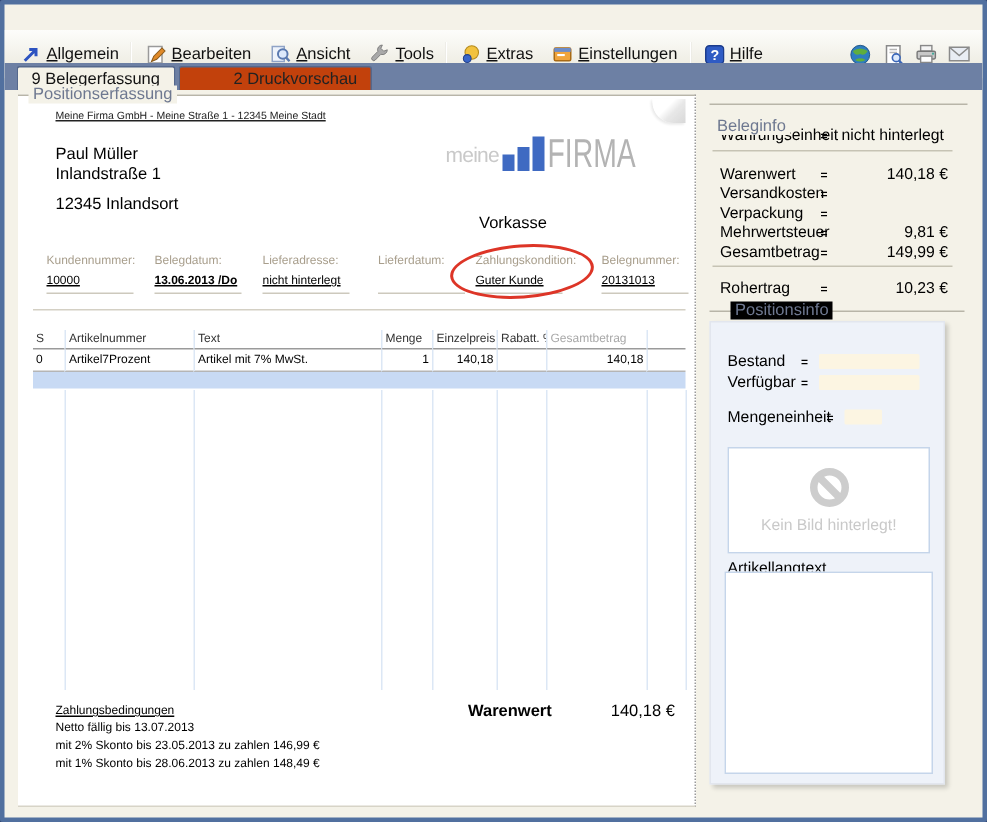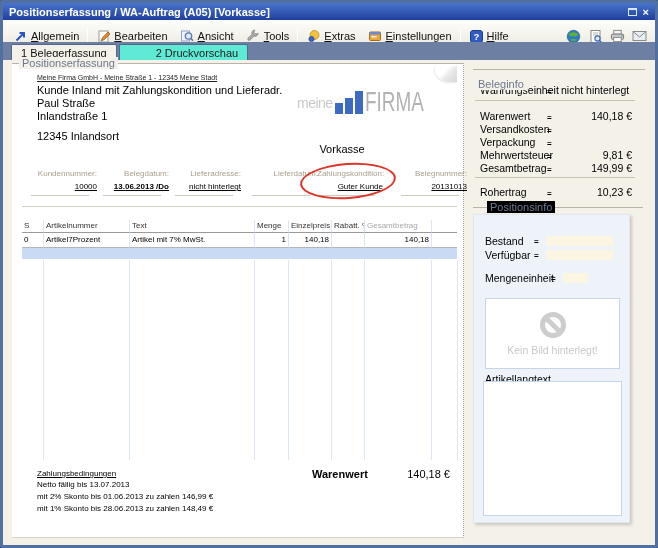--- a/index.html
+++ b/index.html
@@ -23,21 +23,21 @@
   .menu-label::first-letter { text-decoration:underline; }
   .menu-sep { width:1px; height:16px; background:#c2bfae; margin:0 2px; border-right:1px solid #fff; }
   .menu-right { margin-left:auto; display:flex; gap:7px; align-items:center; padding-right:4px; }
   .mi { width:15px; height:15px; display:inline-flex; align-items:center; justify-content:center; }
   
   .tabstrip { position:absolute; left:0; top:39px; right:0; height:18px; background:#6d80a4;
     display:flex; align-items:flex-end; padding-left:8px; gap:2px; }
   .tab { font-size:11px; padding:2px 9px 1px; border:1px solid #55688c; border-bottom:none;
     border-radius:2px 2px 0 0; }
   .tab.active { background:#f4f2e8; color:#111; position:relative; z-index:2; }
-  .tab.inactive { background:#5eead4; color:#222;padding-left:36px; }
+  .tab.inactive { background:#c2410c; color:#222;padding-left:36px; }
   .tab.inactive .tab-label::first-letter { text-decoration:underline; }
   
   .content { position:absolute; left:4px; top:57px; right:4px; bottom:4px; background:#f4f2e8; }
   .group-label { position:absolute; font-size:11px; color:#6e7890; background:#f4f2e8; padding:0 3px; z-index:3; }
   
   .doc-group { position:absolute; left:5px; top:3px; width:452px; height:475px; background:#fff;
     border-top:1px solid #b8b5a8; border-right:1px dotted #9a9a9a; border-bottom:1px solid #d7d4c7; }
   .doc { position:absolute; inset:0; font-size:11px; color:#000; }
   .page-curl { position:absolute; right:6px; top:2px; width:22px; height:16px;
     background:linear-gradient(135deg,#fff 40%,#e3e3e3 60%,#cfcfcf 100%); border-radius:0 0 0 14px;
@@ -48,21 +48,21 @@
   .addr2 { position:absolute; left:25px; top:46px; }
   .addr3 { position:absolute; left:25px; top:66px; }
   .logo { position:absolute; left:285px; top:26px; display:flex; align-items:flex-end; }
   .logo-left { font-size:14px; color:#c9c9c9; letter-spacing:-.5px; line-height:23px; }
   .logo-bars { display:flex; align-items:flex-end; gap:2px; margin:0 2px 1px 2px; }
   .logo-bars i { display:block; width:8px; background:#3f6ac2; }
   .logo-right { font-size:27px; color:#b3b3b3; font-weight:500; line-height:25px;
     transform:scaleX(.70); transform-origin:left bottom; letter-spacing:0; }
   .doc-type { position:absolute; left:285px; top:79px; width:90px; text-align:center; }
   
-  .hfield { position:absolute; top:105px; width:66px;text-align:right; }
+  .hfield { position:absolute; top:105px; width:66px; }
   .hfield .lbl { font-size:8px; color:#a89e8c; }
   .hfield .val { font-size:8px; color:#000; margin-top:4px; min-height:10px;text-decoration:underline; }
   .hfield .val.bold { font-weight:bold; }
   .hfield .uline { border-bottom:1px solid #cdc9bd; margin-top:3px; width:58px; }
   .hrule { position:absolute; left:10px; top:142px; width:435px; border-top:1px solid #d4d0c4; }
   .red-ellipse { position:absolute; left:288px; top:99px; width:96px; height:36px;
     border:2px solid #dd3527; border-radius:50%; transform:rotate(-4deg); z-index:4; }
   
   .ttable { position:absolute; left:10px; width:435px; display:grid;
     grid-template-columns:21px 86px 125px 34px 43px 33px 67px 26px; font-size:8px; }
@@ -103,27 +103,20 @@
     border:1px solid #c5d5ea; display:flex; flex-direction:column; align-items:center; justify-content:center; gap:5px; }
   .no-img-text { color:#c9c9c9; font-size:10.5px; }
   .lt-label { position:absolute; left:11px; top:158px; font-size:10.5px; color:#000; }
   .lt-box { position:absolute; left:9px; top:166px; width:139px; height:135px; background:#fff; border:1px solid #c5d5ea; }
 </style>
 </head>
 <body>
 
 <div class="window">
 
-  <div class="titlebar">
-    <span class="title">Positionserfassung / WA-Auftrag (A05) [Vorkasse]</span>
-    <span class="win-btns">
-      <span class="btn-restore"></span>
-      <span class="btn-close">×</span>
-    </span>
-  </div>
 
   <div class="menubar">
     <div class="menu-item">
       <span class="mi">
         <svg width="13" height="13" viewBox="0 0 13 13">
             <path d="M2.5 10.5 L10 3 M5.5 3 H10 V7.5" stroke="#2d53c0" stroke-width="2" fill="none"></path>
           </svg>
       </span>
       <span class="menu-label">Allgemein</span>
     </div>
@@ -215,37 +208,36 @@
         <svg width="15" height="12" viewBox="0 0 15 12">
             <rect x="1" y="1.5" width="13" height="9" fill="#e9edf4" stroke="#8a8a8a"></rect>
             <path d="M1 1.5 L7.5 7 L14 1.5" fill="none" stroke="#8a8a8a"></path>
           </svg>
       </span>
     </div>
   </div>
 
   <div class="tabstrip">
     <div class="tab active">
-      <span class="tab-label">1 Belegerfassung</span>
+      <span class="tab-label">9 Belegerfassung</span>
     </div>
     <div class="tab inactive">
       <span class="tab-label">2 Druckvorschau</span>
     </div>
   </div>
 
   <div class="content">
 
     <span class="group-label" style="left:12px; top:-3px;">Positionserfassung</span>
     <div class="doc-group">
       <div class="doc">
         <div class="page-curl"></div>
 
         <div class="sender">Meine Firma GmbH - Meine Straße 1 - 12345 Meine Stadt</div>
-        <div class="addr0">Kunde Inland mit Zahlungskondition und Lieferadr.</div>
-        <div class="addr1">Paul Straße</div>
+        <div class="addr1">Paul Müller</div>
         <div class="addr2">Inlandstraße 1</div>
         <div class="addr3">12345 Inlandsort</div>
 
         <div class="logo">
           <span class="logo-left">meine</span>
           <span class="logo-bars">
               <i style="height:11px"></i>
               <i style="height:16px"></i>
               <i style="height:23px"></i>
             </span>
@@ -312,21 +304,21 @@
         <div class="vline" style="left:117px"></div>
         <div class="vline" style="left:242px"></div>
         <div class="vline" style="left:276px"></div>
         <div class="vline" style="left:319px"></div>
         <div class="vline" style="left:352px"></div>
         <div class="vline" style="left:419px"></div>
         <div class="vline" style="left:445px"></div>
 
         <div class="pay-title">Zahlungsbedingungen</div>
         <div class="pay0">Netto fällig bis 13.07.2013</div>
-        <div class="pay1">mit 2% Skonto bis 01.06.2013 zu zahlen 146,99 €</div>
+        <div class="pay1">mit 2% Skonto bis 23.05.2013 zu zahlen 146,99 €</div>
         <div class="pay2">mit 1% Skonto bis 28.06.2013 zu zahlen 148,49 €</div>
         <div class="tot-lbl">Warenwert</div>
         <div class="tot-val">140,18 €</div>
       </div>
     </div>
 
     <div class="rpanel">
       <span class="group-label" style="left:10px; top:-2px;margin-top:20px;">Beleginfo</span>
       <div class="rp-topline"></div>
 

